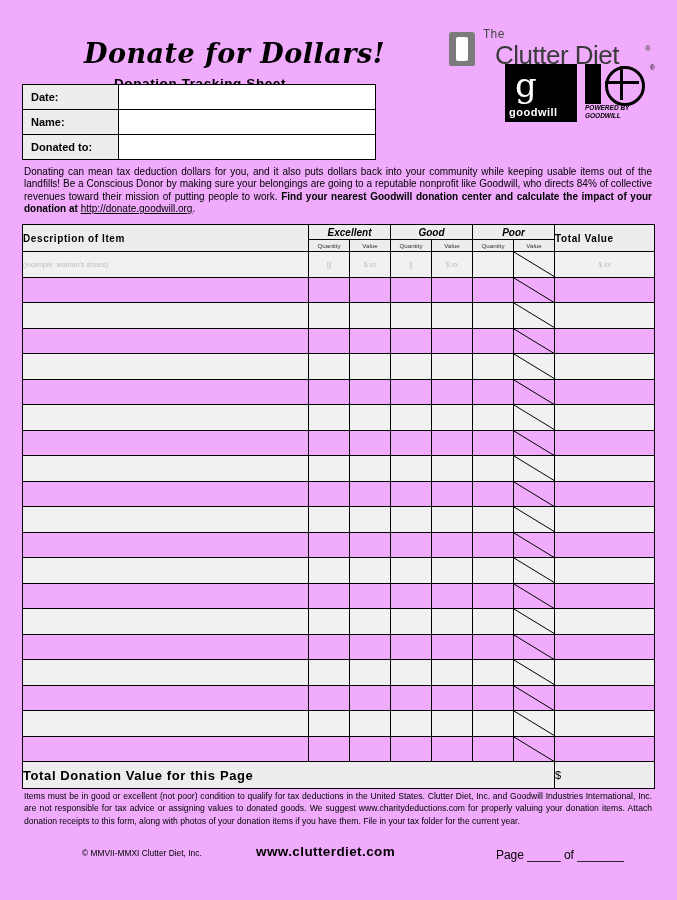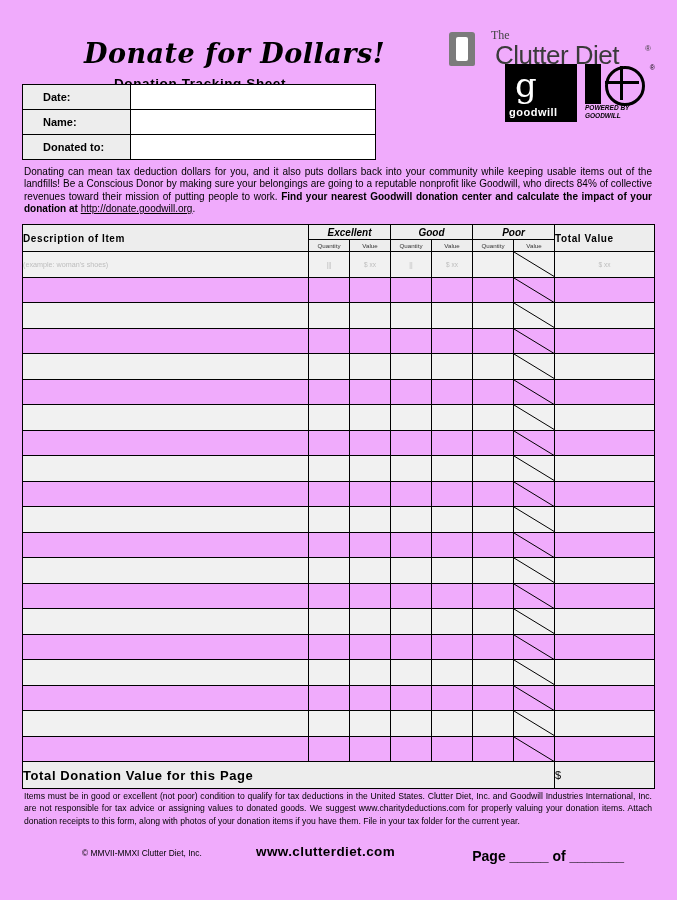--- a/index.html
+++ b/index.html
@@ -17,41 +17,41 @@
   }
   .subtitle{
     position:absolute;left:92px;top:62px;
     font-size:13.5px;font-weight:bold;letter-spacing:.6px;
   }
   
   .cd-logo{position:absolute;right:6px;top:14px;width:200px;height:46px;}
   .cd-mark{position:absolute;left:0;top:4px;width:26px;height:34px;background:#7b7b7b;
            border-radius:3px 3px 2px 2px;}
   .cd-mark:after{content:"";position:absolute;left:7px;top:5px;width:12px;height:24px;background:#fff;border-radius:2px;}
-  .cd-the{position:absolute;left:34px;top:0;font-size:12px;color:#444;font-family:Liberation Serif, serif;margin-left:8px;}
+  .cd-the{position:absolute;left:34px;top:0;font-size:12px;color:#444;font-family:Liberation Mono, monospace;}
   .cd-name{position:absolute;left:46px;top:12px;font-size:26px;color:#3a3a3a;font-family:"Liberation Sans",sans-serif;letter-spacing:-.5px;}
   .cd-reg{position:absolute;right:-2px;top:16px;font-size:8px;color:#3a3a3a;}
 
   
   .gw{position:absolute;right:22px;top:64px;width:150px;height:60px;}
   .gw-box{position:absolute;left:0;top:0;width:72px;height:58px;background:#000;color:#fff;}
   .gw-g{position:absolute;left:10px;top:4px;font-family:"DejaVu Serif",serif;font-size:34px;color:#fff;line-height:34px;}
   .gw-word{position:absolute;left:4px;bottom:4px;font-size:11px;font-weight:bold;letter-spacing:.5px;color:#fff;}
   .gw-right{position:absolute;left:80px;top:0;width:70px;height:58px;}
   .gw-arrowbox{position:absolute;left:0;top:0;width:16px;height:40px;background:#000;}
   .gw-globe{position:absolute;left:20px;top:2px;width:34px;height:34px;border:3px solid #000;border-radius:50%;}
   .gw-globe:before{content:"";position:absolute;left:-3px;top:12px;width:34px;height:0;border-top:3px solid #000;}
   .gw-globe:after{content:"";position:absolute;left:12px;top:-3px;width:0;height:34px;border-left:3px solid #000;}
   .gw-reg{position:absolute;right:0;top:0;font-size:7px;}
   .gw-powered{position:absolute;left:0;top:40px;font-size:6.5px;font-weight:bold;font-style:italic;line-height:8px;}
 
   
   .info-table{position:absolute;left:22px;top:84px;width:354px;border-collapse:collapse;}
   .info-table td{border:1px solid #000;height:22px;font-size:11px;}
-  .info-label{width:86px;background:#ededed;font-weight:bold;padding-left:20px;}
+  .info-label{width:86px;background:#ededed;font-weight:bold;padding-left:8px;}
   .info-value{background:#fff;}
 
   
   .blurb{position:absolute;left:24px;top:166px;width:628px;font-size:10px;line-height:12.4px;text-align:justify;}
   .blurb b{font-weight:bold;}
   .blurb a{color:#000;text-decoration:underline;}
 
   
   .tbl{position:absolute;left:22px;top:224px;width:632px;border-collapse:collapse;table-layout:fixed;}
   .tbl td,.tbl th{border:1px solid #000;padding:0;}
@@ -67,21 +67,21 @@
   .total-row td{height:26px;background:#ededed;}
   .total-label{font-size:13px;font-weight:bold;text-align:left;letter-spacing:.6px;}
   .total-dollar{background:#fff;font-size:11px;padding-left:6px;}
 
   
   .foot{position:absolute;left:24px;top:790px;width:628px;font-size:8.6px;line-height:12.4px;text-align:justify;}
   .foot b{font-weight:normal;}
   .footline{position:absolute;left:24px;top:846px;width:628px;height:20px;}
   .copy{position:absolute;left:58px;top:2px;font-size:8.4px;}
   .web{position:absolute;left:232px;top:-2px;font-size:13.5px;font-weight:bold;letter-spacing:.4px;}
-  .pageno{position:absolute;right:28px;top:2px;font-size:14px;font-weight:bold;}
+  .pageno{position:absolute;right:28px;top:2px;font-size:12px;}
 </style>
 </head>
 <body>
 
 <div class="page">
 
   <div class="header">
     <div class="title-script">Donate for Dollars!</div>
     <div class="subtitle">Donation Tracking Sheet</div>
 

